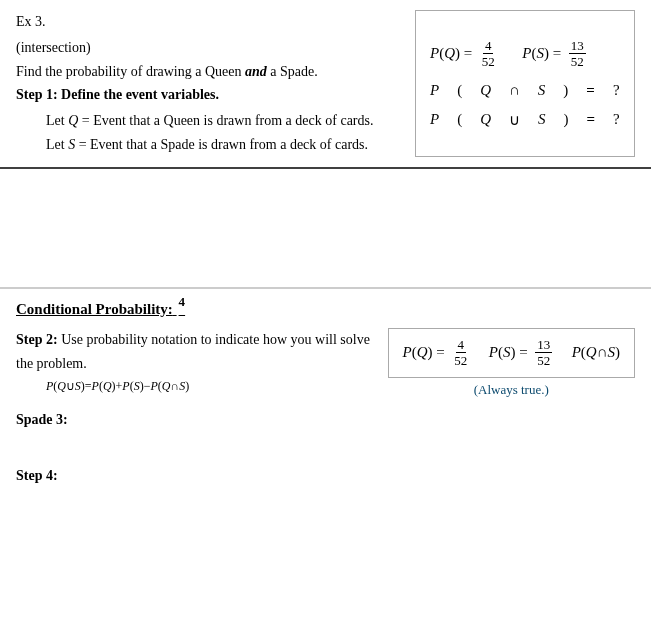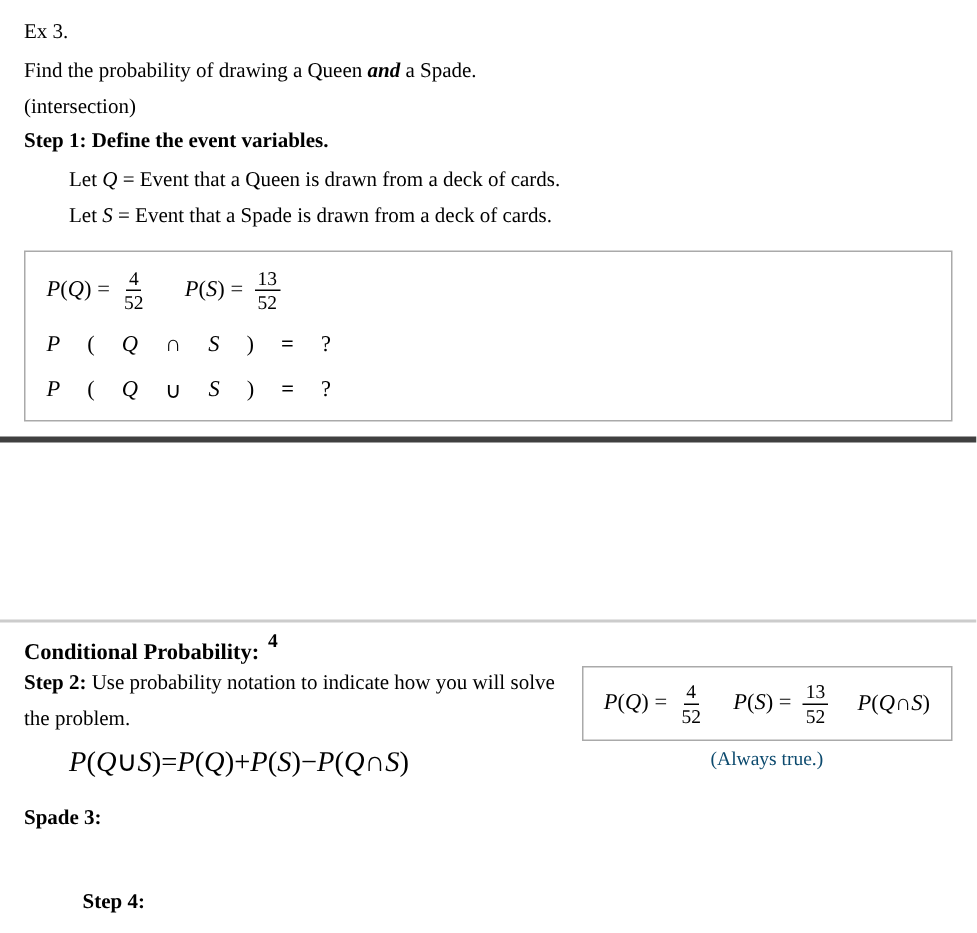--- a/index.html
+++ b/index.html
@@ -8,22 +8,21 @@
       font-size: 14px;
       background: #fff;
       color: #000;
       width: 651px;
     }
 
     .top-section {
       display: flex;
       padding: 10px 16px 10px 16px;
       gap: 10px;
-      border-bottom: 4px solid #404040;
-      flex-direction: column;
+      border-bottom: 2px solid #404040;
     }
 
     .left-text {
       flex: 1;
       line-height: 1.7;
     }
 
     .left-text .ex-title {
       font-style: normal;
       margin-bottom: 2px;
@@ -86,39 +85,40 @@
       border-bottom: 2px solid #ccc;
     }
 
     .bottom-section {
       padding: 12px 16px;
     }
 
     .cond-prob-title {
       font-weight: bold;
       font-size: 15px;
+      margin-bottom: 10px;
+      text-decoration: underline;
     }
 
     .formula-line {
       margin-left: 30px;
-      font-size: 19px;
+      font-size: 12px;
       margin-bottom: 12px;
       margin-top: 2px;
     }
 
     .step3-label {
       font-weight: bold;
       margin-top: 6px;
       margin-bottom: 40px;
     }
 
     .step4-label {
       font-weight: bold;
       margin-top: 6px;
-      margin-left: 39px;
     }
 
     .superscript-4 {
       font-size: 13px;
       position: relative;
       top: -8px;
       margin-left: 2px;
     }
 
     .step2-prob-box {
@@ -145,24 +145,24 @@
   </style>
 </head>
 <body>
 
 <div class="top-section">
   <div class="left-text">
     <div class="ex-title">
       <span>Ex 3.</span>
     </div>
     <div class="problem-line">
+      <span>(intersection)</span>
+    </div>
+    <div class="problem-line">
       Find the probability of drawing a Queen <span class="italic bold">and</span> a Spade.
-    </div>
-    <div class="problem-line">
-      <span>(intersection)</span>
     </div>
     <div class="step-label">
       <span>Step 1: Define the event variables.</span>
     </div>
     <div class="indent">
       Let <span class="italic">Q</span> = Event that a Queen is drawn from a deck of cards.
     </div>
     <div class="indent">
       Let <span class="italic">S</span> = Event that a Spade is drawn from a deck of cards.
     </div>

